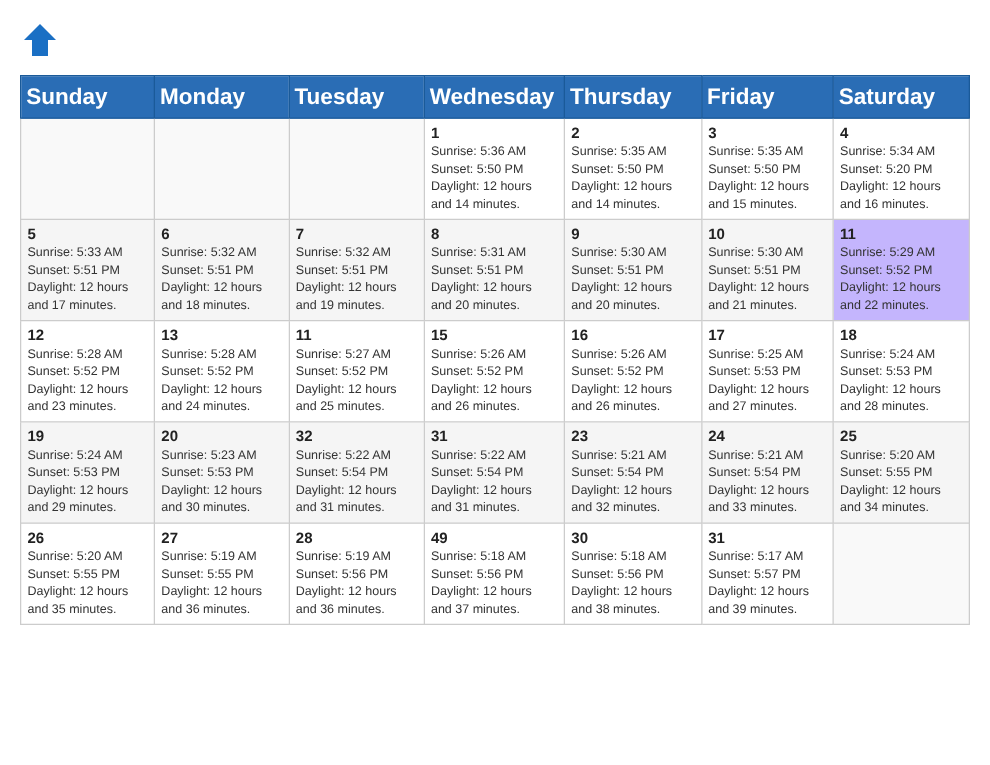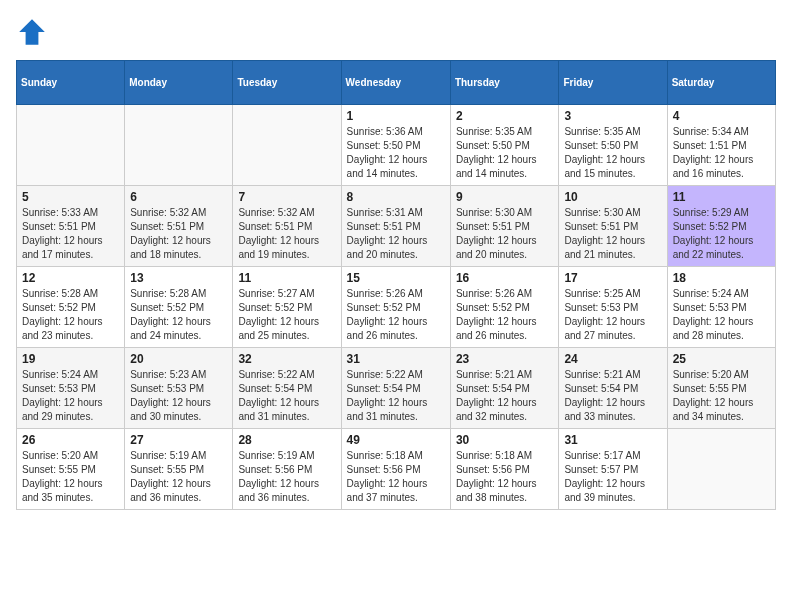--- a/index.html
+++ b/index.html
@@ -46,23 +46,23 @@
       color: #555;
     }
     .calendar {
       width: 100%;
       border-collapse: collapse;
       border: 1px solid #ccc;
     }
     .calendar th {
       background-color: #2a6db5;
       color: #fff;
-      font-size: 10px;
+      font-size: 18px;
       font-weight: bold;
-      padding: 16px 4px;
+      padding: 6px 4px;
       text-align: left;
       border: 1px solid #1a5a99;
     }
     .calendar td {
       border: 1px solid #ccc;
       vertical-align: top;
       padding: 4px 5px;
       width: 113px;
       min-height: 80px;
       font-size: 10px;
@@ -144,21 +144,21 @@
         <td style="background: rgb(255, 255, 255);">
           <span class="day-number">3</span>
           <div class="day-info" style="white-space: pre-line;">Sunrise: 5:35 AM
 Sunset: 5:50 PM
 Daylight: 12 hours
 and 15 minutes.</div>
         </td>
         <td style="background: rgb(255, 255, 255);">
           <span class="day-number">4</span>
           <div class="day-info" style="white-space: pre-line;">Sunrise: 5:34 AM
-Sunset: 1:51 PM
+Sunset: 5:20 PM
 Daylight: 12 hours
 and 16 minutes.</div>
         </td>
       </tr>
       <tr>
         <td style="background: rgb(245, 245, 245);">
           <span class="day-number">5</span>
           <div class="day-info" style="white-space: pre-line;">Sunrise: 5:33 AM
 Sunset: 5:51 PM
 Daylight: 12 hours

